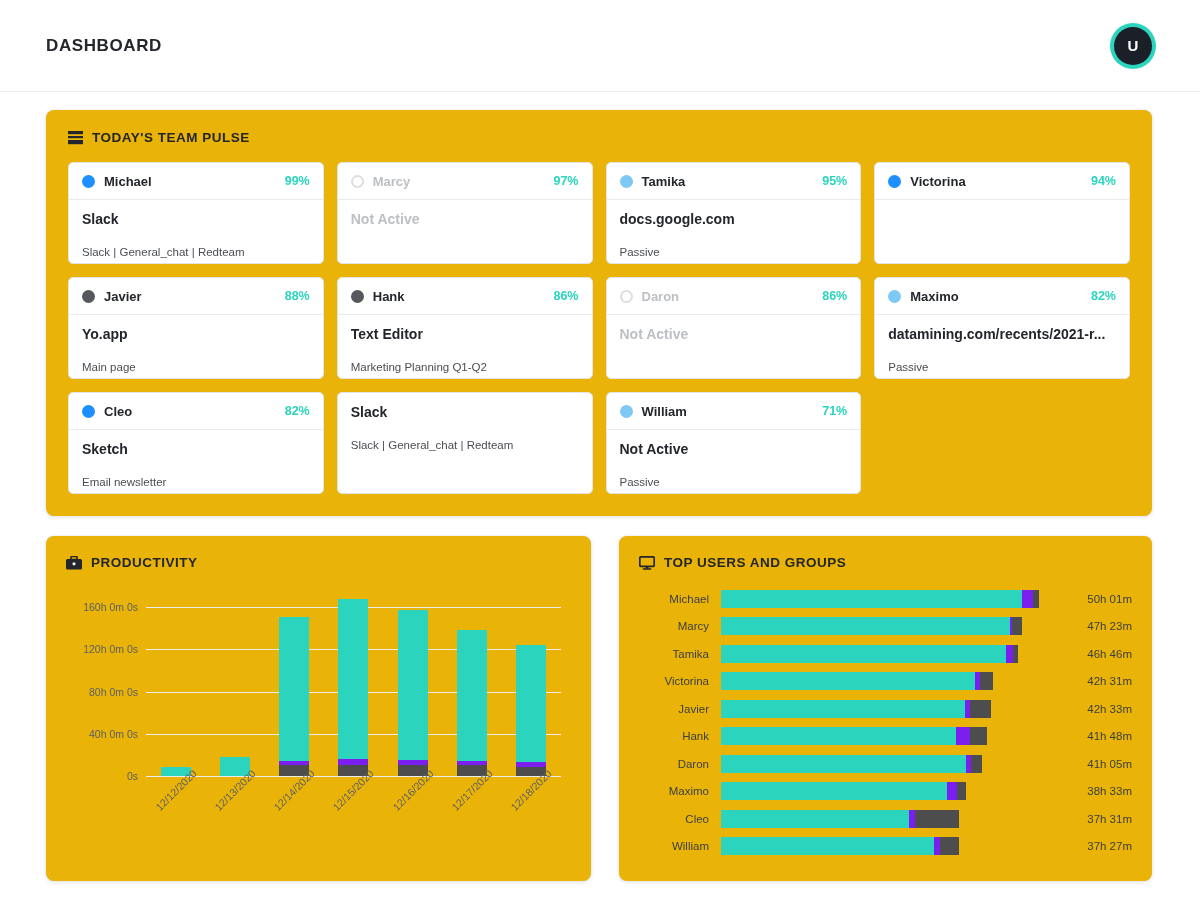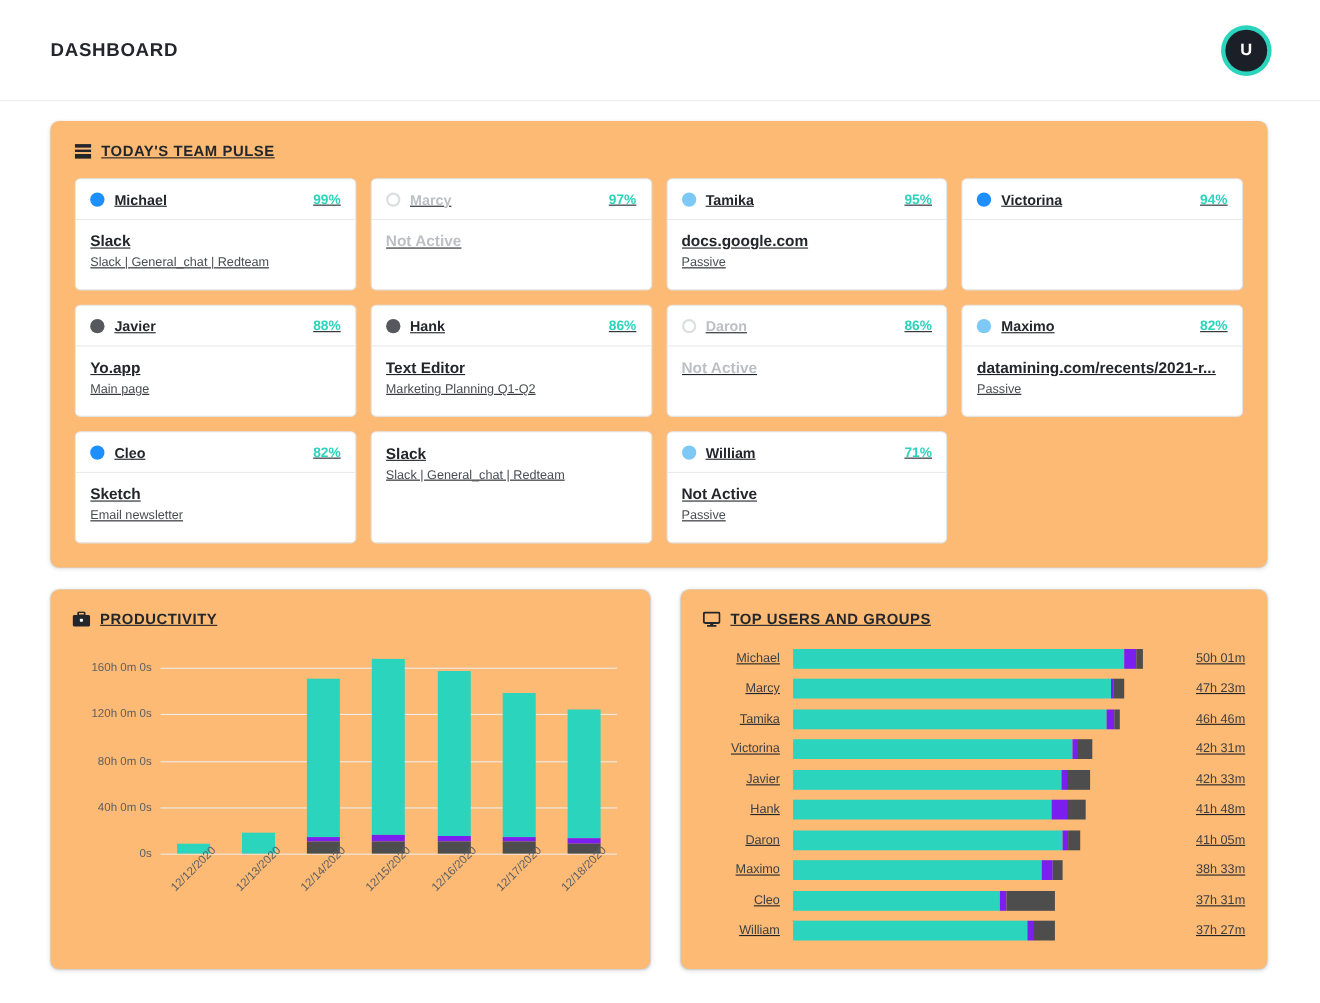--- a/index.html
+++ b/index.html
@@ -28,24 +28,23 @@
   }
   .avatar {
     width: 38px; height: 38px; border-radius: 50%;
     background: #1b1f28; color: #fff;
     display: flex; align-items: center; justify-content: center;
     font-size: 15px; font-weight: bold;
   }
 
   
   .card {
-    background: #fdba74;
+    background: #eab308;
     border-radius: 8px;
     box-shadow: 0 1px 4px rgba(0,0,0,.13), 0 0 1px rgba(0,0,0,.10);
-    text-decoration: underline;
   }
   .card-title {
     display: flex; align-items: center; gap: 9px;
     font-size: 13.5px; font-weight: bold; letter-spacing: 0.5px; color: #23262b;
   }
   .card-title svg { display: block; }
 
   
   .pulse-card { margin: 18px 48px 0 46px; padding: 20px 22px 22px 22px; }
   .pulse-grid {
@@ -67,21 +66,21 @@
   }
   .dot { width: 13px; height: 13px; border-radius: 50%; flex: none; }
   .dot.hollow { background: #fff; border: 2px solid #dcdee0; width: 13px; height: 13px; }
   .pulse-name { font-size: 13px; font-weight: bold; color: #23262b; }
   .pulse-pct { margin-left: auto; font-size: 12.5px; font-weight: bold; color: #2BD4BD; }
   .pulse-body { padding: 11px 13px 14px 13px; height: 63px; }
   .pulse-app {
     font-size: 14px; font-weight: bold; color: #23262b;
     white-space: nowrap; overflow: hidden; text-overflow: ellipsis;
   }
-  .pulse-sub { font-size: 11.5px; color: #4a4d52; margin-top: 6px;
+  .pulse-sub { font-size: 11.5px; color: #4a4d52; margin-top: 19px;
     white-space: nowrap; overflow: hidden; text-overflow: ellipsis; }
   .pulse-item.inactive .pulse-name,
   .pulse-item.inactive .pulse-app { color: #bcbfc3; }
   .pulse-item.inactive .pulse-app { font-weight: bold; }
 
   
   .bottom-row {
     margin: 20px 48px 0 46px;
     display: flex; gap: 28px;
   }

